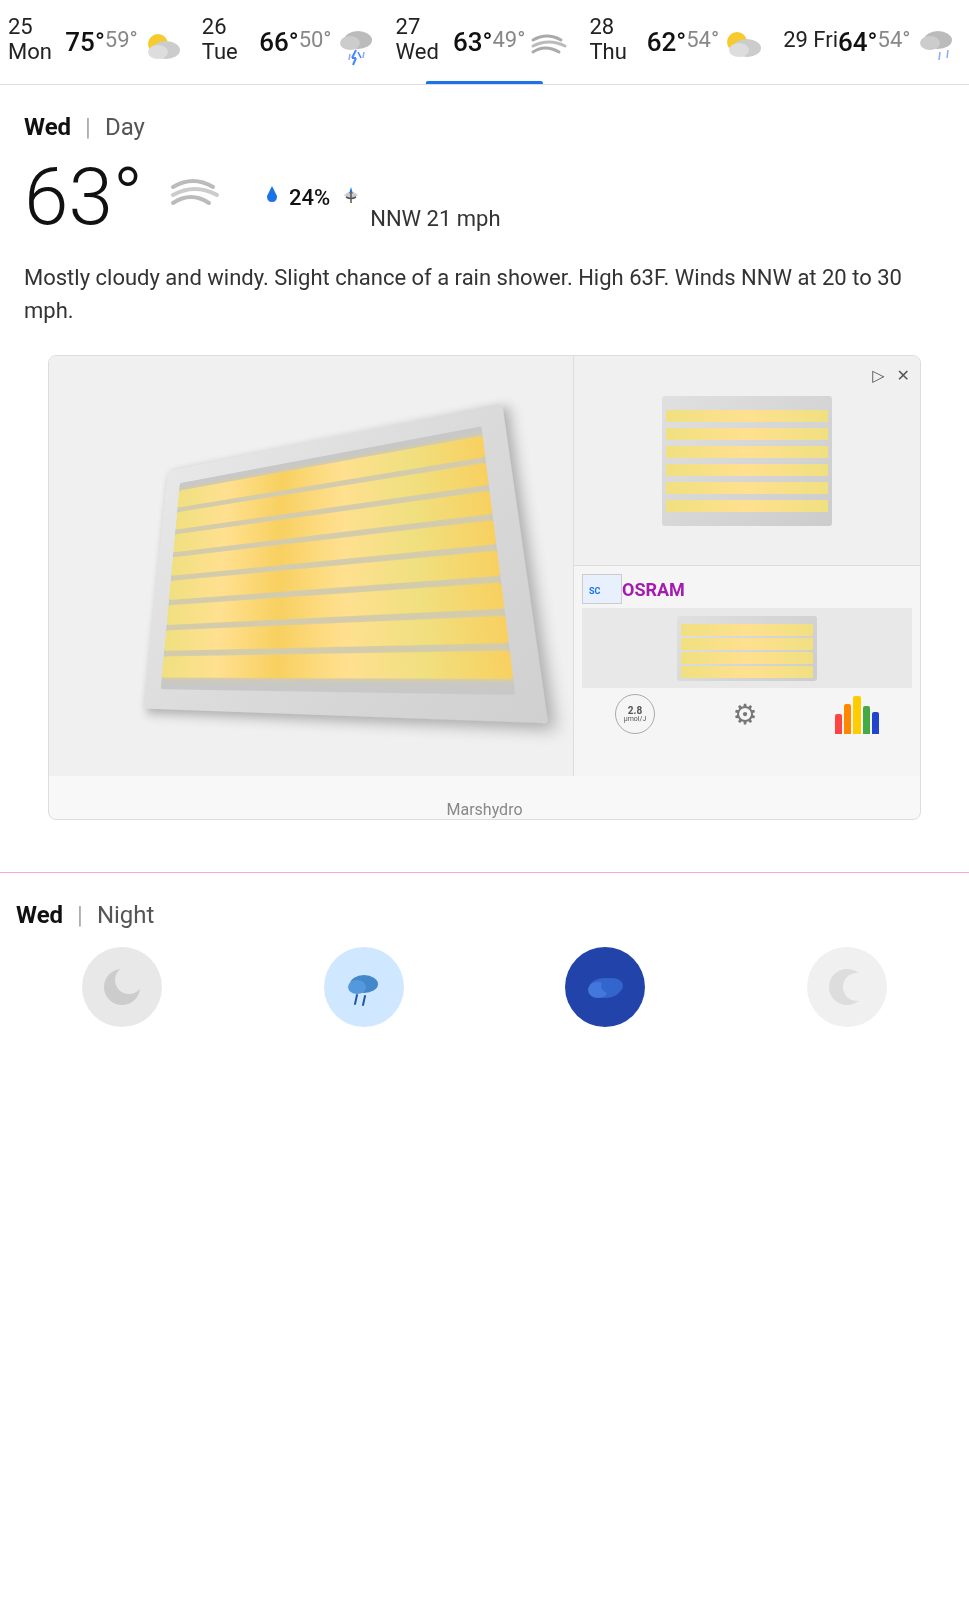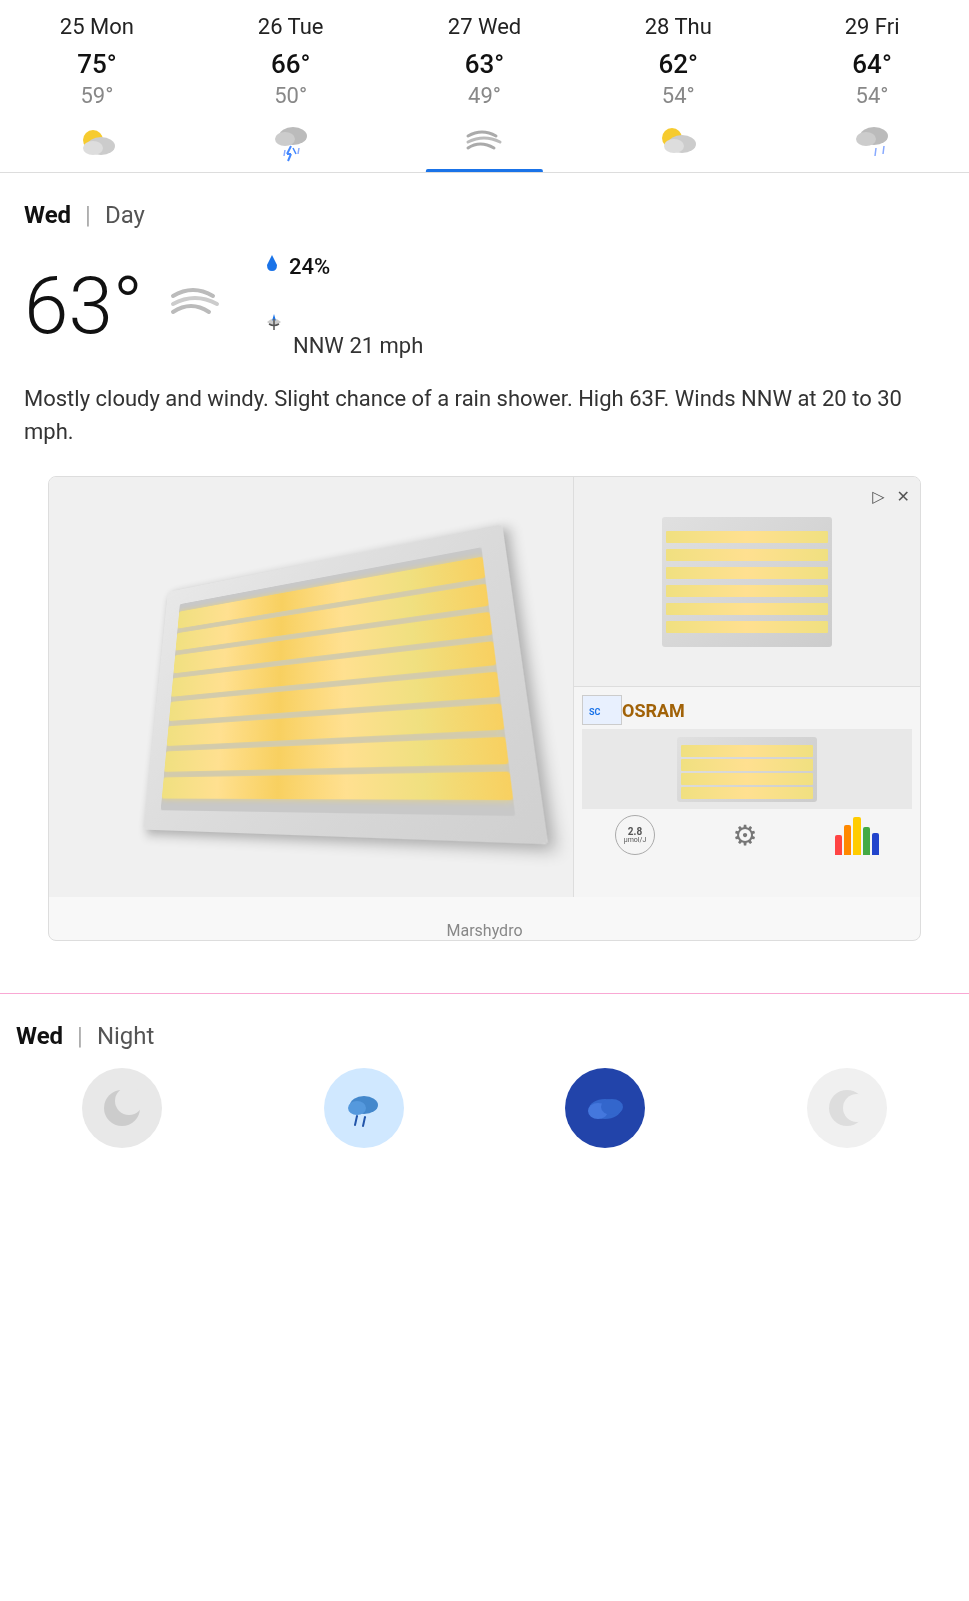--- a/index.html
+++ b/index.html
@@ -14,21 +14,21 @@
 
     
     .day-selector {
       display: flex;
       border-bottom: 1px solid #ddd;
       background: #fff;
     }
     .day-col {
       flex: 1;
       display: flex;
-      flex-direction: column;
+      flex-direction: row;
       align-items: center;
       padding: 14px 8px 10px;
       cursor: pointer;
       position: relative;
     }
     .day-col.active::after {
       content: '';
       position: absolute;
       bottom: 0;
       left: 50%;
@@ -63,21 +63,21 @@
       justify-content: center;
     }
 
     
     .detail-section {
       padding: 28px 24px 20px;
     }
     .detail-header {
       font-size: 24px;
       color: #555;
-      margin-bottom: 24px;
+      margin-bottom: 16px;
     }
     .detail-header strong {
       color: #111;
       font-weight: 700;
     }
     .detail-main-row {
       display: flex;
       align-items: center;
       margin-bottom: 24px;
     }
@@ -88,21 +88,21 @@
       line-height: 1;
       margin-right: 20px;
     }
     .wind-icon-large {
       font-size: 40px;
       color: #aaa;
       margin-right: 40px;
     }
     .detail-stats {
       display: flex;
-      flex-direction: column;
+      flex-direction: row;
       gap: 10px;
       text-align: center;
     }
     .stat-row {
       display: flex;
       align-items: center;
       gap: 8px;
       font-size: 22px;
     }
     .stat-icon-rain {
@@ -192,21 +192,21 @@
     .ad-brand-logo {
       width: 40px;
       height: 30px;
       background: #e8f0fe;
       display: flex;
       align-items: center;
       justify-content: center;
       border: 1px solid #ccc;
     }
     .ad-brand-name {
-      color: #a16207;
+      color: #a21caf;
       font-weight: 700;
       font-size: 18px;
     }
     .ad-side-bottom-image {
       width: 100%;
       height: 80px;
       background: #e8e8e8;
       display: flex;
       align-items: center;
       justify-content: center;

